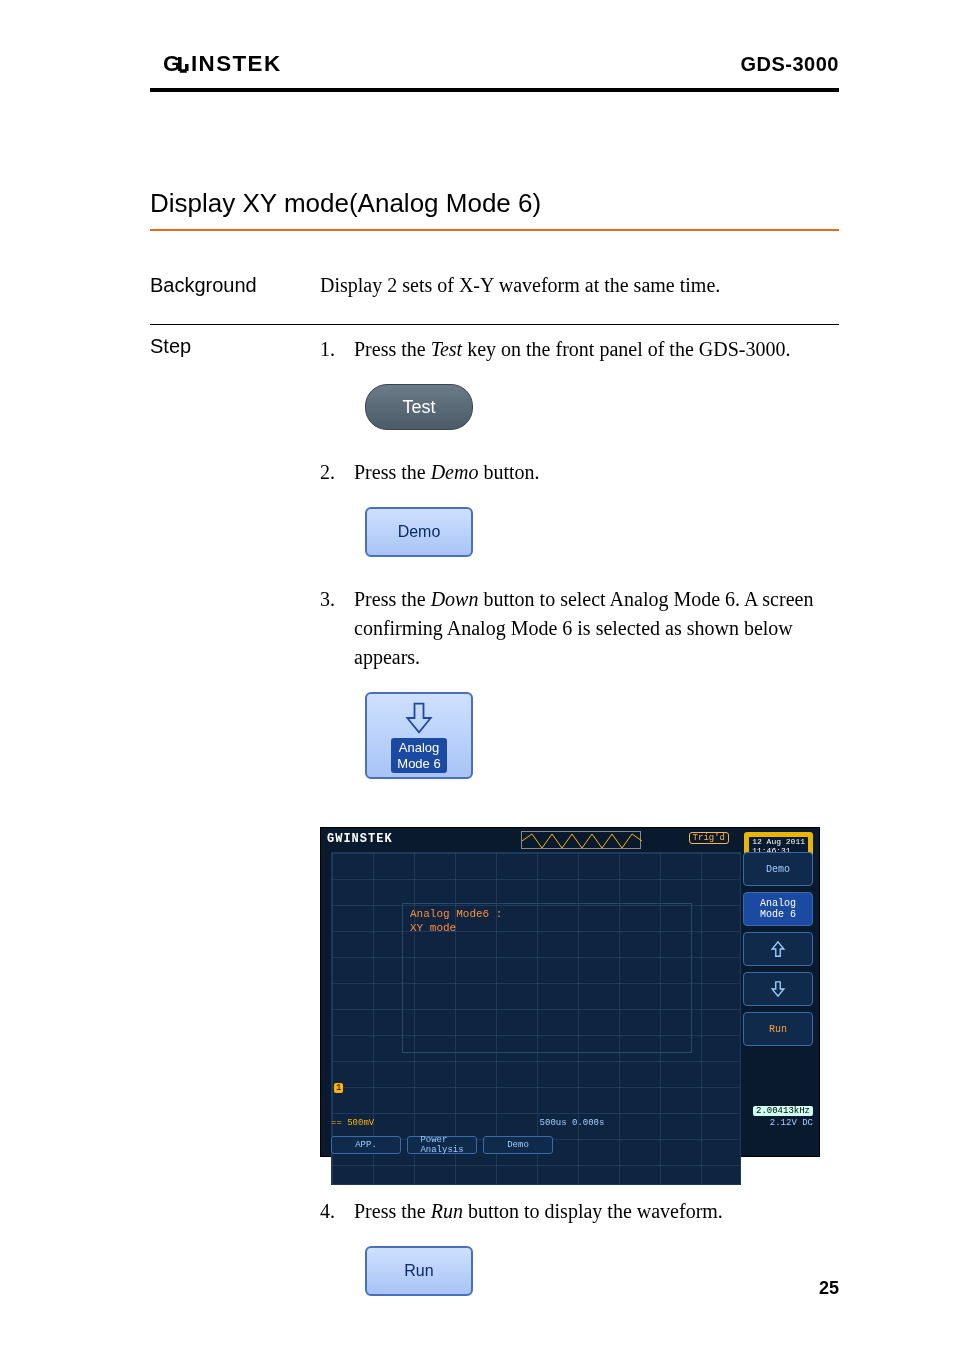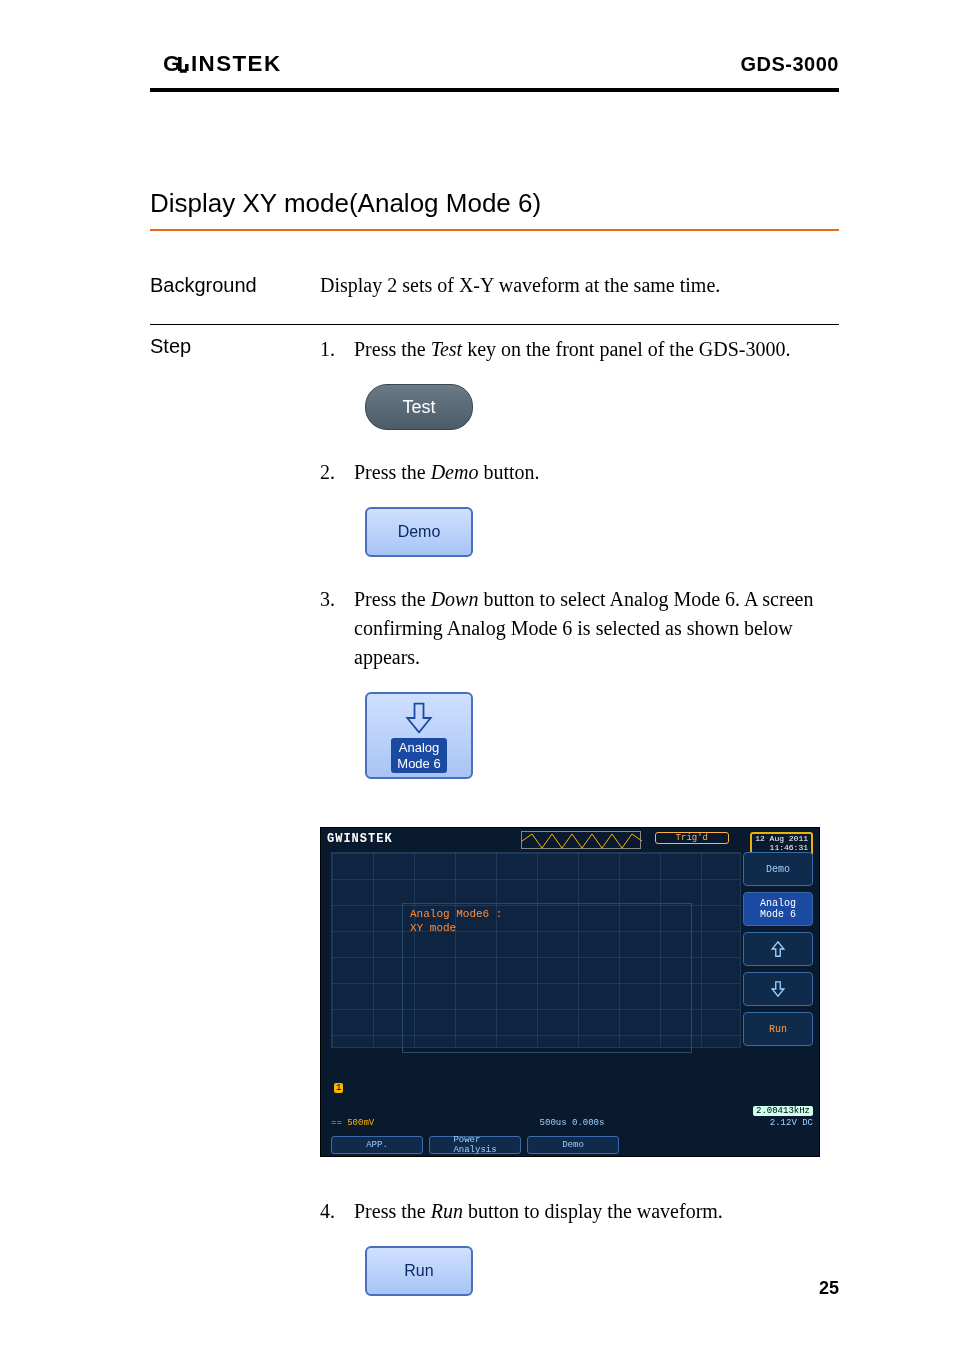--- a/index.html
+++ b/index.html
@@ -123,25 +123,25 @@
   .screenshot-wrap { margin: 10px 0 30px 170px; width: 500px; }
   .scope {
     width:500px; height:330px;
     background:#0a1a2e;
     border:1px solid #000;
     position:relative;
     font-family: 'Courier New', monospace;
     color:#9ecfff;
   }
   .scope-top { position:absolute; top:4px; left:6px; font-size:12px; color:#fff; font-weight:bold; letter-spacing:1px;text-align:center; }
-  .trig { position:absolute; top:4px; right:90px; font-size:9px; color:#ffb347; border:1px solid #ffb347; padding:0 20px; border-radius:3px; }
-  .datetime { position:absolute; top:4px; right:6px; font-size:8px; color:#fff; border:2px solid #eab308; padding:1px 3px; border-radius:3px; line-height:1.1; text-align:right; }
+  .trig { position:absolute; top:4px; right:90px; font-size:9px; color:#ffb347; border:1px solid #ffb347; padding:0 3px; border-radius:3px; }
+  .datetime { position:absolute; top:4px; right:6px; font-size:8px; color:#fff; border:5px solid #eab308; padding:1px 3px; border-radius:3px; line-height:1.1; text-align:left; }
   .wave-thumb { position:absolute; top:3px; left:200px; width:120px; height:18px; border:1px solid #888; }
   .scope-grid {
-    position:absolute; left:10px; top:24px; width:410px; height:196px;
+    position:absolute; left:10px; top:24px; width:410px; height:333px;
     background:
       linear-gradient(#0e2440,#0e2440);
     border:1px solid #1e3a5a;
   }
   .scope-grid::before {
     content:"";
     position:absolute; inset:0;
     background-image:
       linear-gradient(to right, rgba(80,120,160,0.25) 1px, transparent 1px),
       linear-gradient(to bottom, rgba(80,120,160,0.25) 1px, transparent 1px);
@@ -151,21 +151,21 @@
   .mode-label { position:absolute; left:78px; top:54px; font-size:11px; color:#ff8c3a; line-height:1.3; }
   .ch1ind { position:absolute; left:2px; top:230px; font-size:9px; background:#ffb300; color:#000; padding:0 2px; border-radius:2px;}
   .side-panel { position:absolute; right:6px; top:24px; width:70px; display:flex; flex-direction:column; gap:6px; }
   .sp-btn { height:34px; border:1px solid #3a6aa8; border-radius:4px; background:#0f2a4a; color:#9ecfff; font-size:10px; display:flex; align-items:center; justify-content:center; text-align:center; line-height:1.1; }
   .sp-btn.hl{ background:#1b4aa3; color:#fff; }
   .sp-btn.run{ color:#ff9a3a; }
   .bottom-bar { position:absolute; bottom:24px; left:10px; right:6px; height:14px; font-size:9px; color:#ffb300; display:flex; justify-content:space-between; }
   .bb-right { color:#9ecfff;margin-left:26px; }
   .freq { position:absolute; bottom:40px; right:6px; font-size:9px; color:#000; background:#cfe; padding:0 3px; border-radius:2px;text-align:right; }
   .soft-row { position:absolute; bottom:2px; left:10px; display:flex; gap:6px; }
-  .srow-btn { width:92px; height:18px; border:1px solid #3a6aa8; border-radius:3px; background:#0f2a4a; color:#9ecfff; font-size:9px; display:flex; align-items:center; justify-content:center; }
+  .srow-btn { width:70px; height:18px; border:1px solid #3a6aa8; border-radius:3px; background:#0f2a4a; color:#9ecfff; font-size:9px; display:flex; align-items:center; justify-content:center; }
 
   .page-num {
     position: absolute;
     bottom: 50px;
     right: 115px;
     font-family: Arial, sans-serif;
     font-weight: 700;
     font-size: 18px;
   }
 </style>

